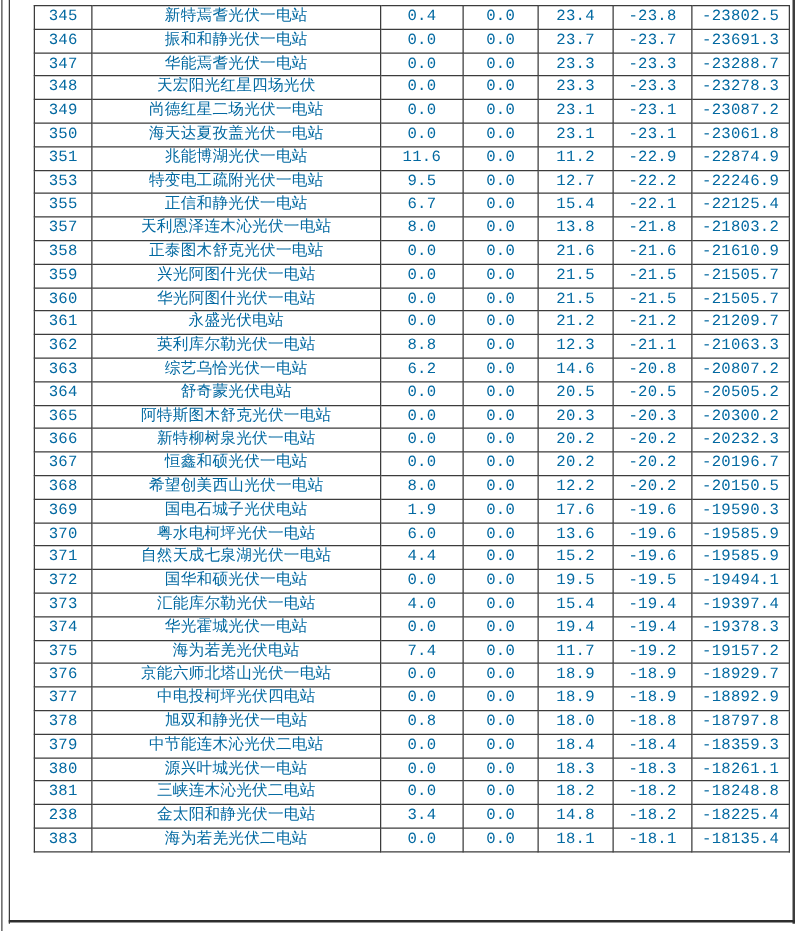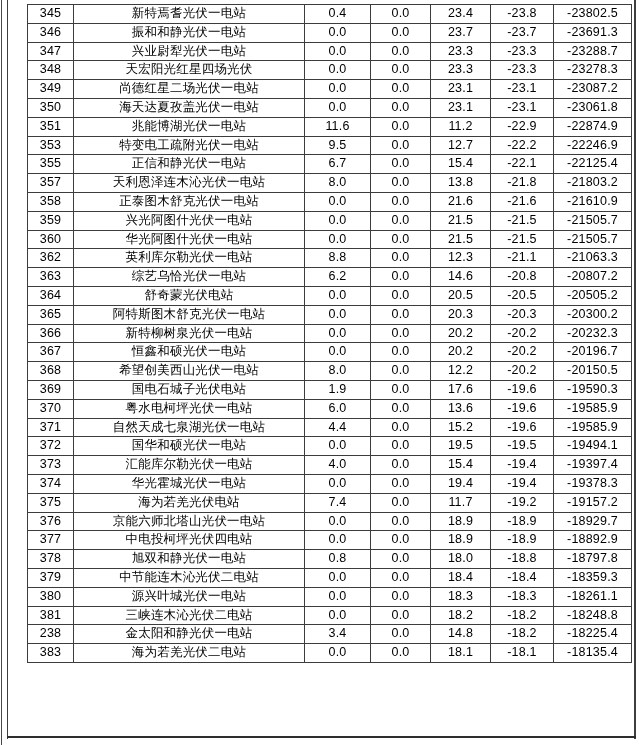--- a/index.html
+++ b/index.html
@@ -1,22 +1,22 @@
 <!DOCTYPE html>
 <html><head>
 <meta charset="utf-8">
 <style>
   html, body { margin: 0; padding: 0; background: #ffffff; }
   .page {
     position: relative;
     width: 639px;
     height: 745px;
     background: #ffffff;
-    font-family: Liberation Sans, sans-serif;
-    color: #000000;
+    font-family: Liberation Mono, monospace;
+    color: #0369a1;
     overflow: hidden;
   }
   .edge-left {
     position: absolute; left: 1px; top: 0; width: 1px; height: 745px;
     background: #474747;
   }
   .frame-left {
     position: absolute; left: 7px; top: 0; width: 1px; height: 739px;
     background: #3d3d3d;
   }
@@ -81,21 +81,21 @@
     <td class="c-no">346</td>
     <td class="c-name">振和和静光伏一电站</td>
     <td class="c-num">0.0</td>
     <td class="c-num">0.0</td>
     <td class="c-num">23.7</td>
     <td class="c-num">-23.7</td>
     <td class="c-num">-23691.3</td>
   </tr>
         <tr>
     <td class="c-no">347</td>
-    <td class="c-name">兴业尉犁光伏一电站</td>
+    <td class="c-name">华能焉耆光伏一电站</td>
     <td class="c-num">0.0</td>
     <td class="c-num">0.0</td>
     <td class="c-num">23.3</td>
     <td class="c-num">-23.3</td>
     <td class="c-num">-23288.7</td>
   </tr>
         <tr>
     <td class="c-no">348</td>
     <td class="c-name">天宏阳光红星四场光伏</td>
     <td class="c-num">0.0</td>
@@ -177,20 +177,29 @@
     <td class="c-num">-21505.7</td>
   </tr>
         <tr>
     <td class="c-no">360</td>
     <td class="c-name">华光阿图什光伏一电站</td>
     <td class="c-num">0.0</td>
     <td class="c-num">0.0</td>
     <td class="c-num">21.5</td>
     <td class="c-num">-21.5</td>
     <td class="c-num">-21505.7</td>
+  </tr>
+        <tr>
+    <td class="c-no">361</td>
+    <td class="c-name">永盛光伏电站</td>
+    <td class="c-num">0.0</td>
+    <td class="c-num">0.0</td>
+    <td class="c-num">21.2</td>
+    <td class="c-num">-21.2</td>
+    <td class="c-num">-21209.7</td>
   </tr>
         <tr>
     <td class="c-no">362</td>
     <td class="c-name">英利库尔勒光伏一电站</td>
     <td class="c-num">8.8</td>
     <td class="c-num">0.0</td>
     <td class="c-num">12.3</td>
     <td class="c-num">-21.1</td>
     <td class="c-num">-21063.3</td>
   </tr>

